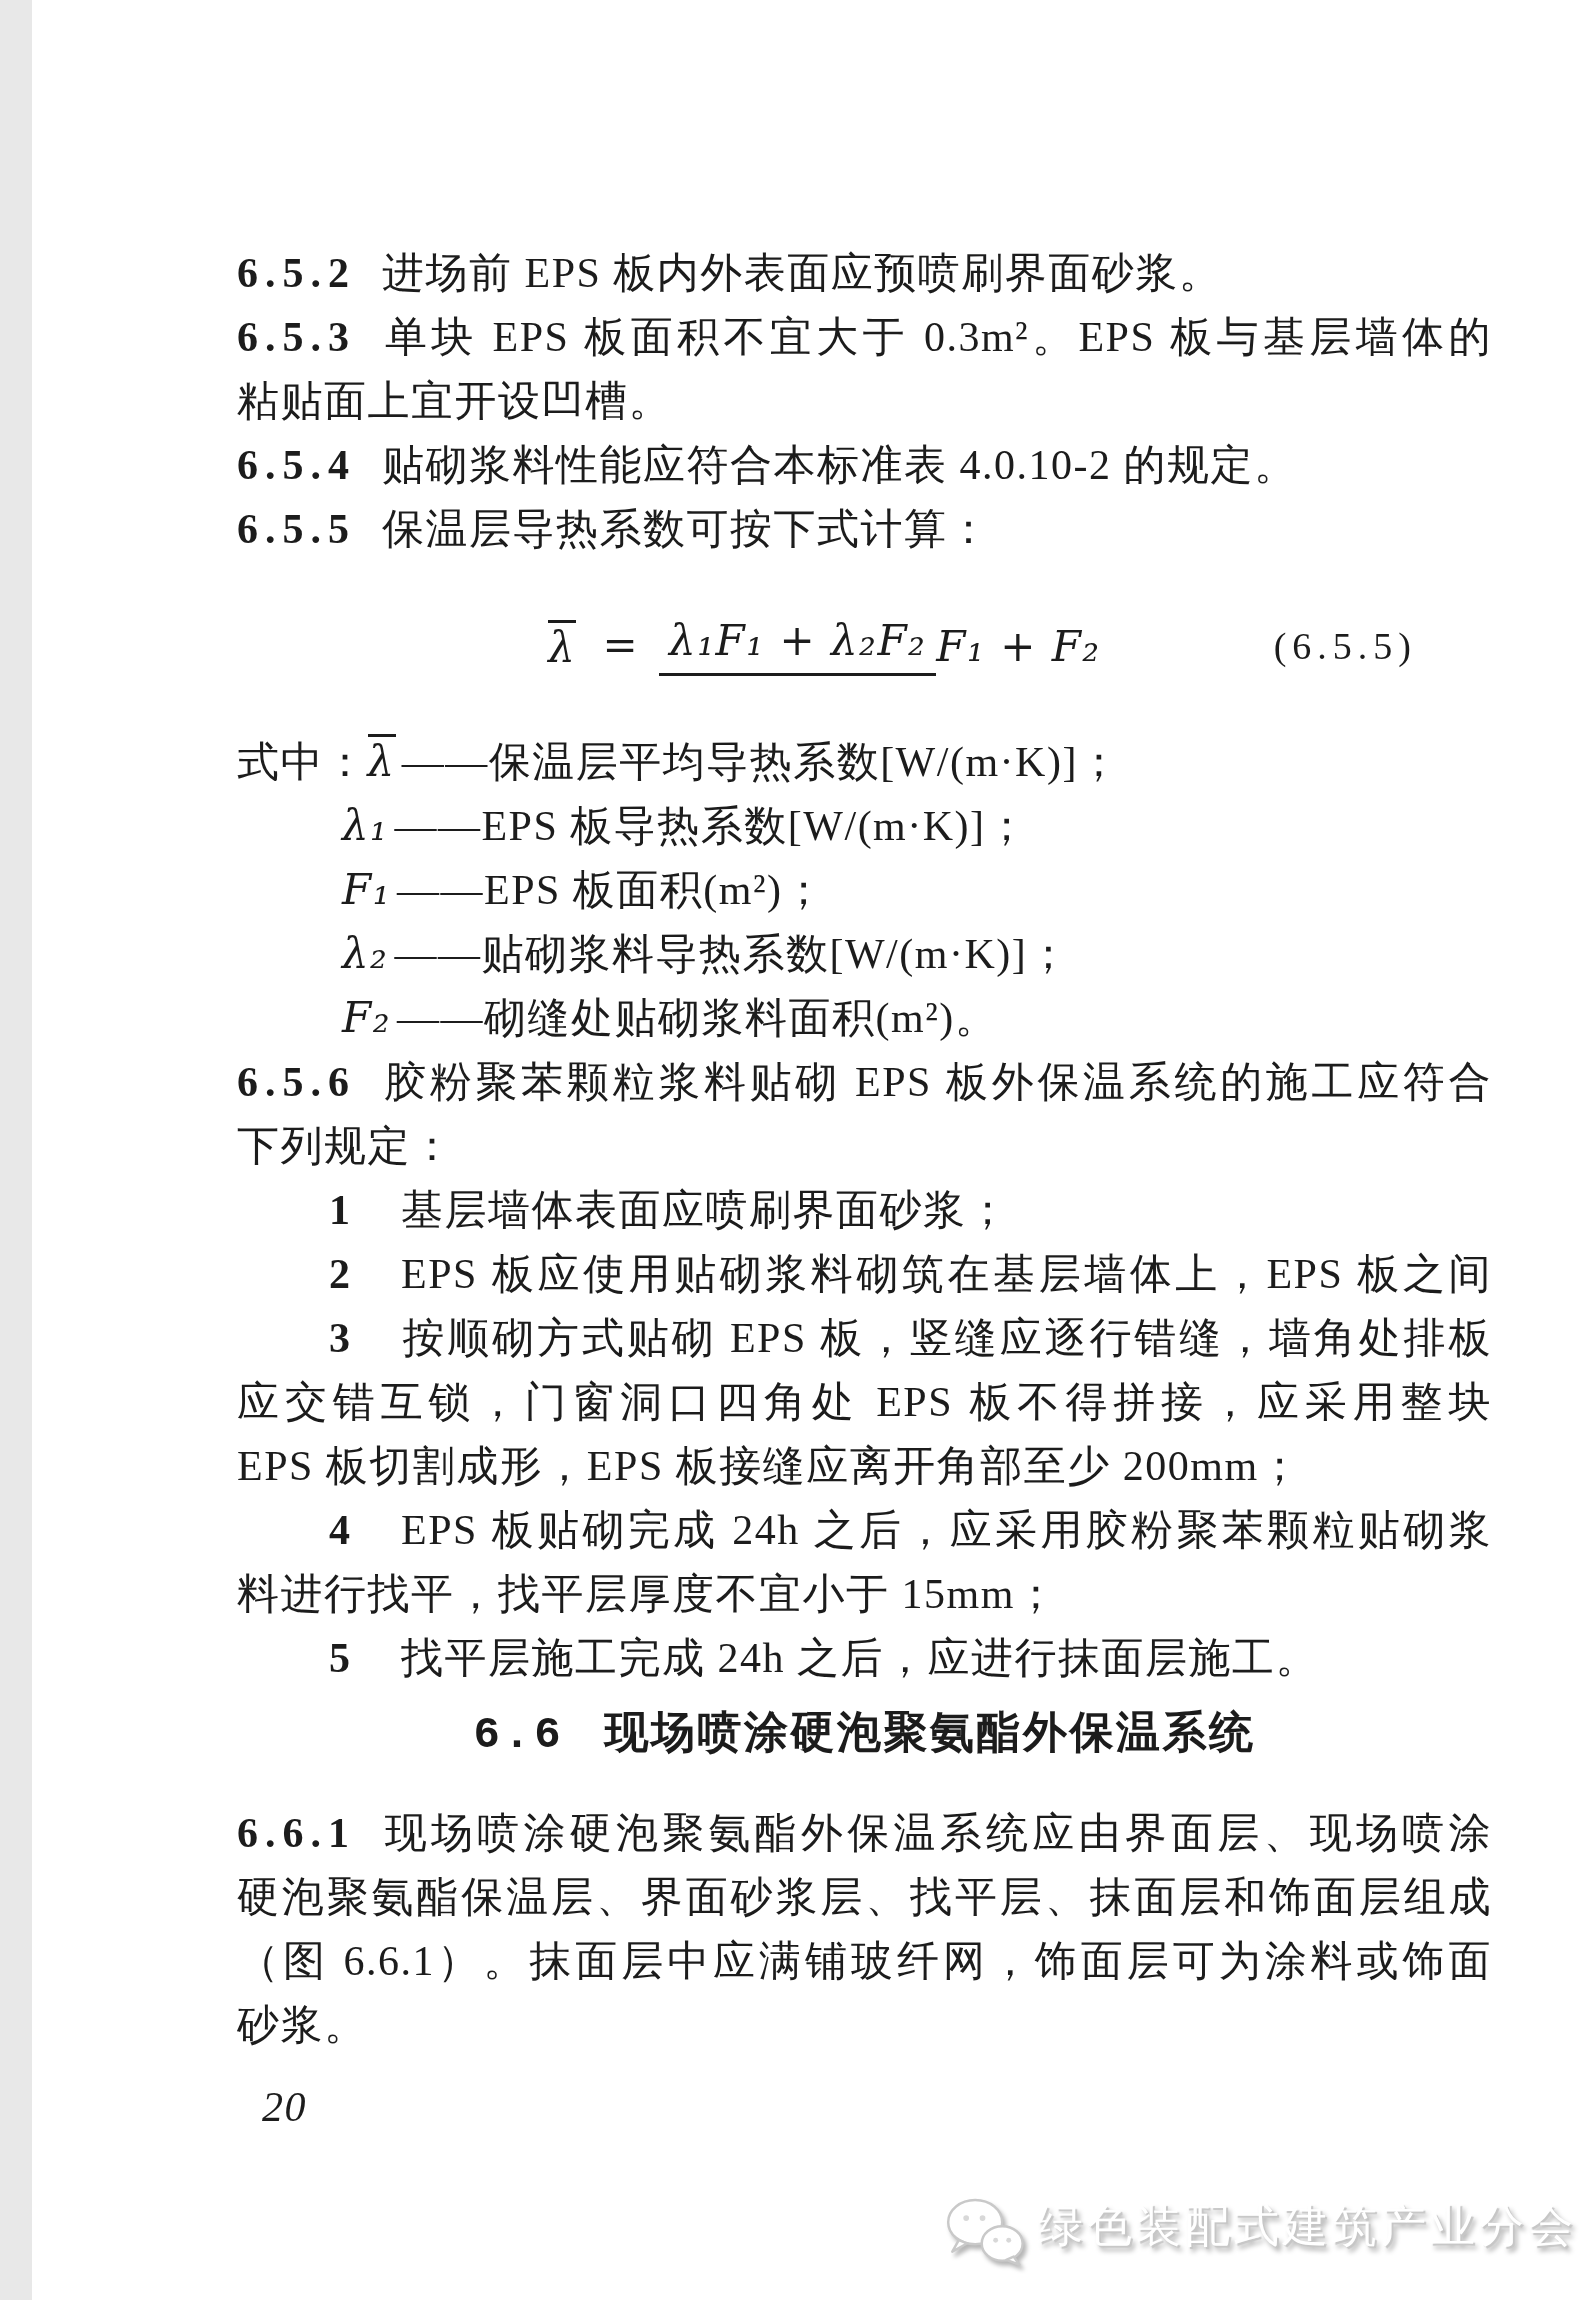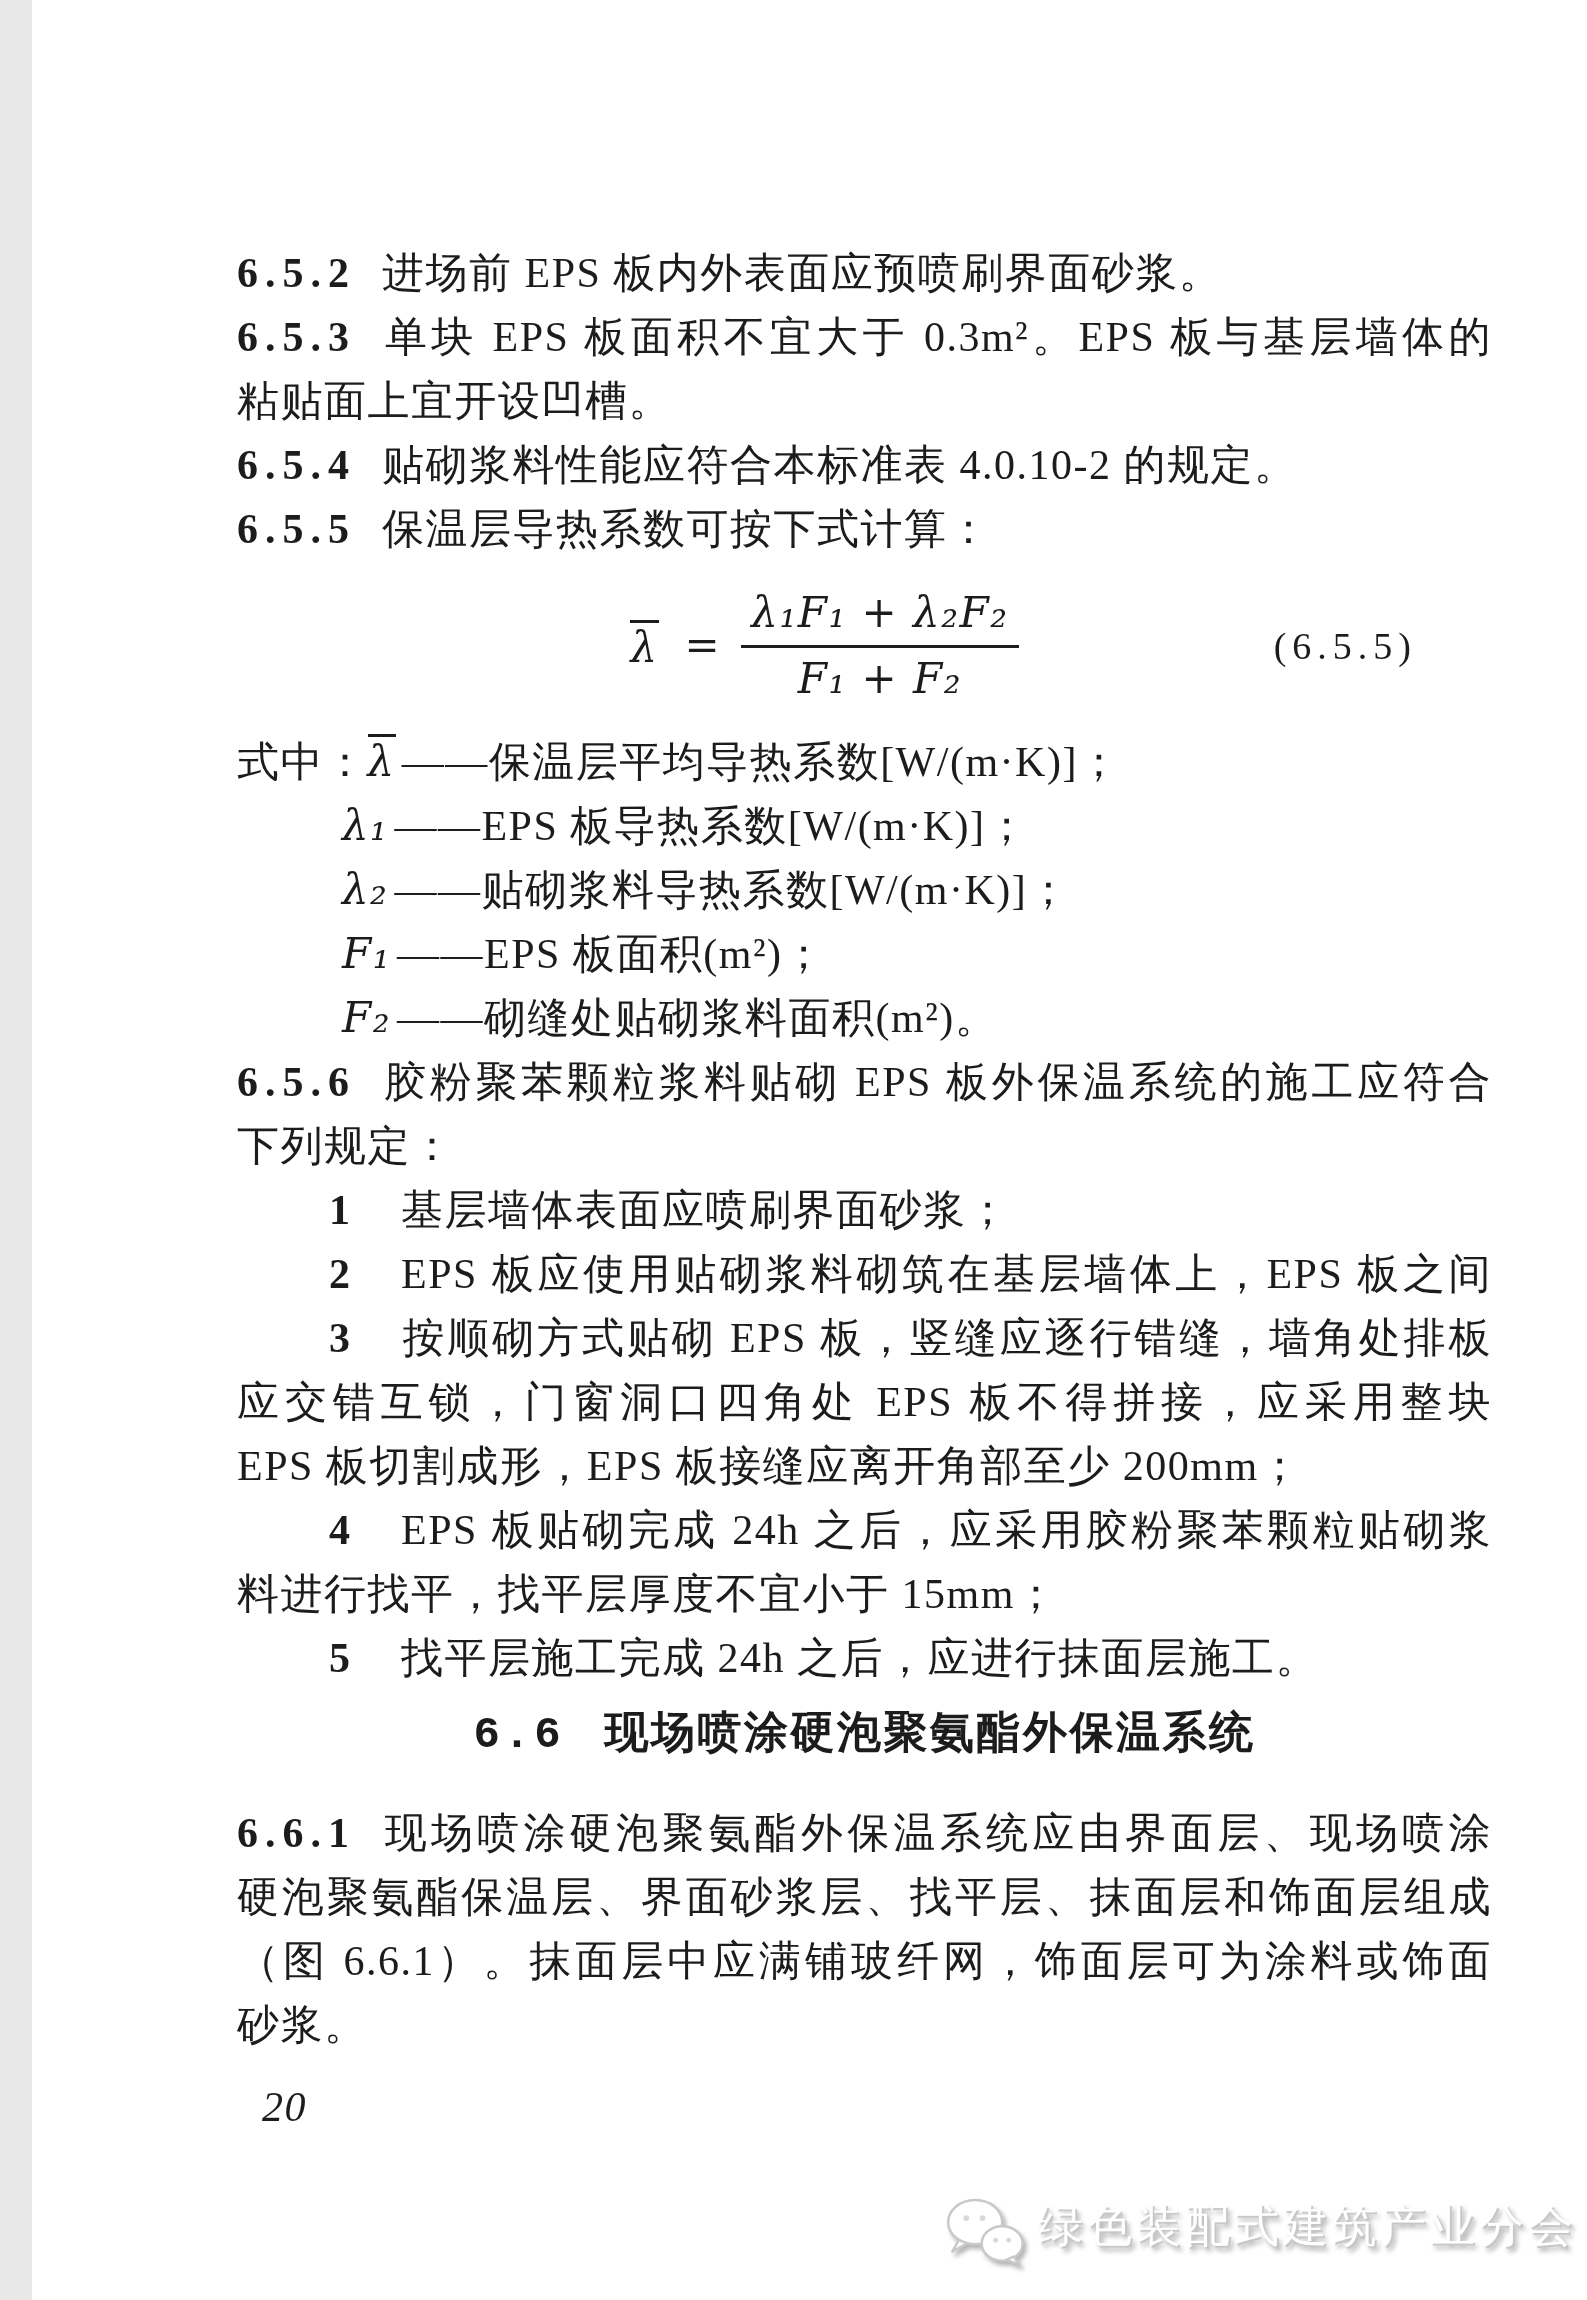--- a/index.html
+++ b/index.html
@@ -48,21 +48,21 @@
     font-family: "DejaVu Serif", "Liberation Serif", serif;
     font-style: italic;
     font-size: 42px;
   }
   .overbar {
     display: inline-block;
     border-top: 3px solid #1c1c1c;
     padding-top: 3px;
     line-height: 1.05;
   }
-  .frac { display: inline-flex; flex-direction: column; text-align: center; vertical-align: middle; }
+  .frac { display: inline-flex; flex-direction: row; text-align: center; vertical-align: middle; }
   .frac-num { border-bottom: 3px solid #1c1c1c; padding: 0 10px 8px 10px; }
   .frac-den { padding-top: 6px; }
   .eqnum {
     position: absolute;
     right: 75px;
     font-style: normal;
     font-size: 38px;
     letter-spacing: 6px;
     font-family: "Liberation Serif", "DejaVu Serif", serif;
   }
@@ -143,23 +143,23 @@
           <span class="frac-den">F₁ + F₂</span>
         </span>
       </span>
       <span class="eqnum">(6.5.5)</span>
     </div>
 
     <div class="ln"><span>式中：</span><span class="sym overbar">λ</span><span>——保温层平均导热系数[W/(m·K)]；</span></div>
 
     <div class="ln where-item"><span class="sym">λ₁</span><span>——EPS 板导热系数[W/(m·K)]；</span></div>
 
+    <div class="ln where-item"><span class="sym">F₁</span><span>——EPS 板面积(m²)；</span></div>
+
     <div class="ln where-item"><span class="sym">λ₂</span><span>——贴砌浆料导热系数[W/(m·K)]；</span></div>
-
-    <div class="ln where-item"><span class="sym">F₁</span><span>——EPS 板面积(m²)；</span></div>
 
     <div class="ln where-item"><span class="sym">F₂</span><span>——砌缝处贴砌浆料面积(m²)。</span></div>
 
     <div class="ln clause fill"><span class="num">6.5.6</span><span>胶粉聚苯颗粒浆料贴砌 EPS 板外保温系统的施工应符合</span></div>
 
     <div class="ln"><span>下列规定：</span></div>
 
     <div class="ln item"><span class="num">1</span><span>基层墙体表面应喷刷界面砂浆；</span></div>
 
     <div class="ln item fill"><span class="num">2</span><span>EPS 板应使用贴砌浆料砌筑在基层墙体上，EPS 板之间</span></div>

